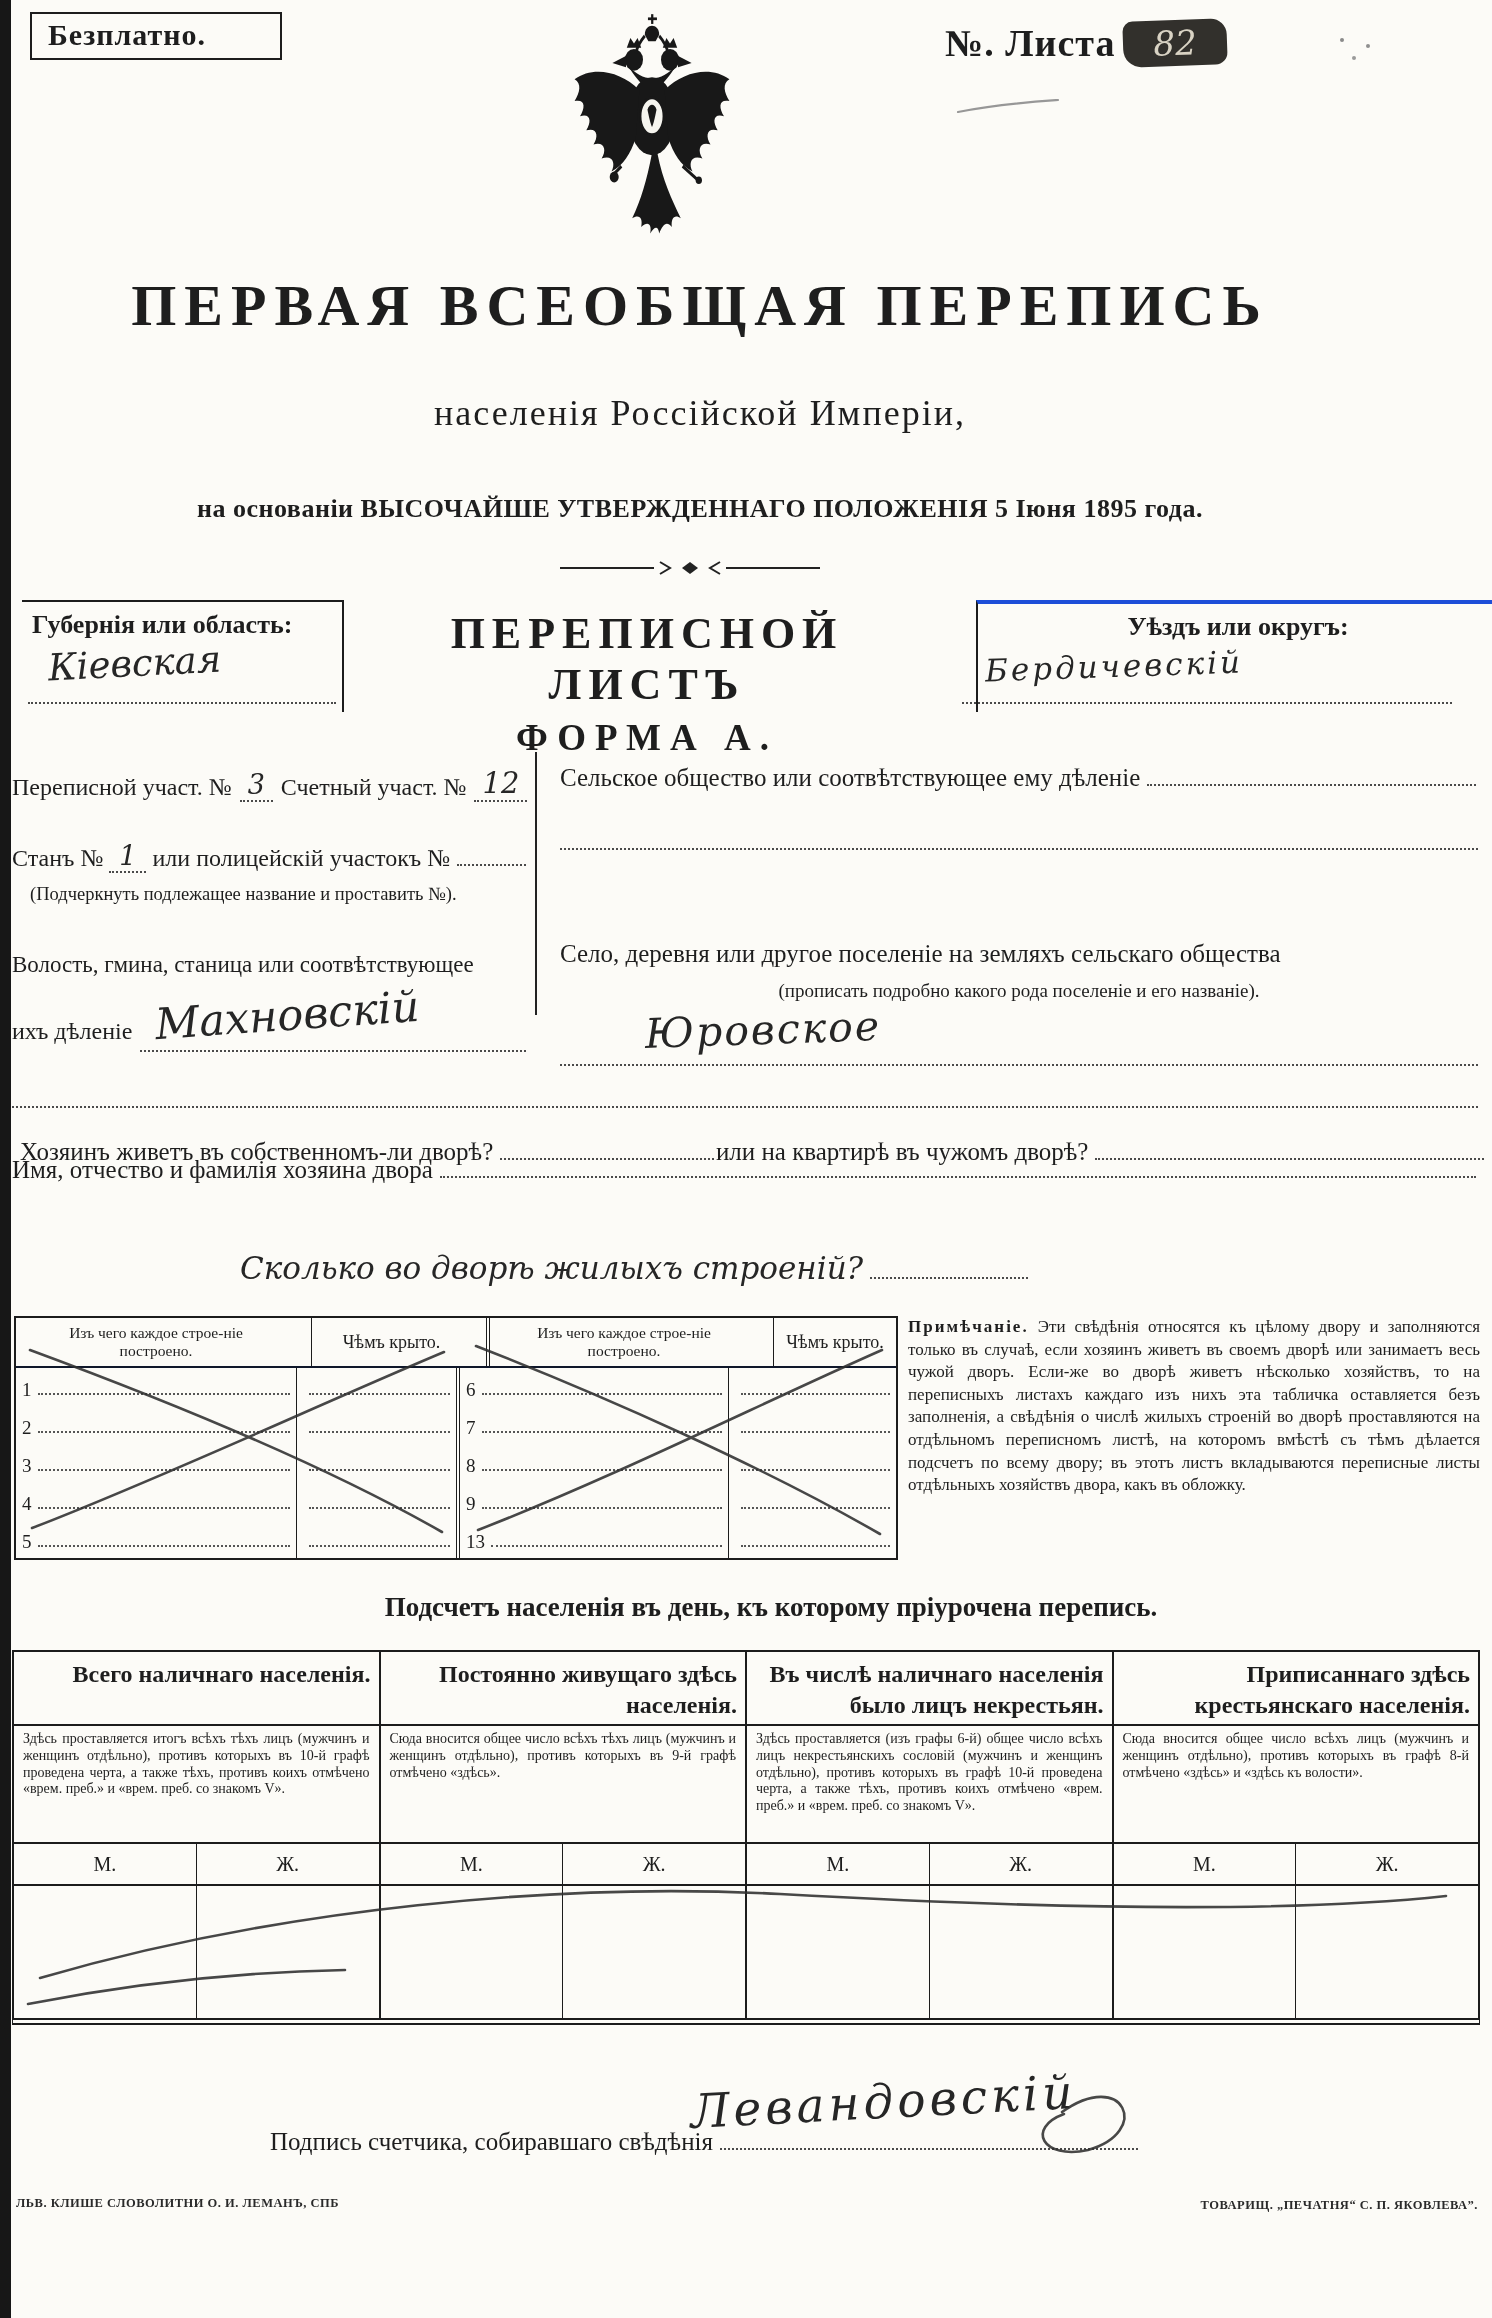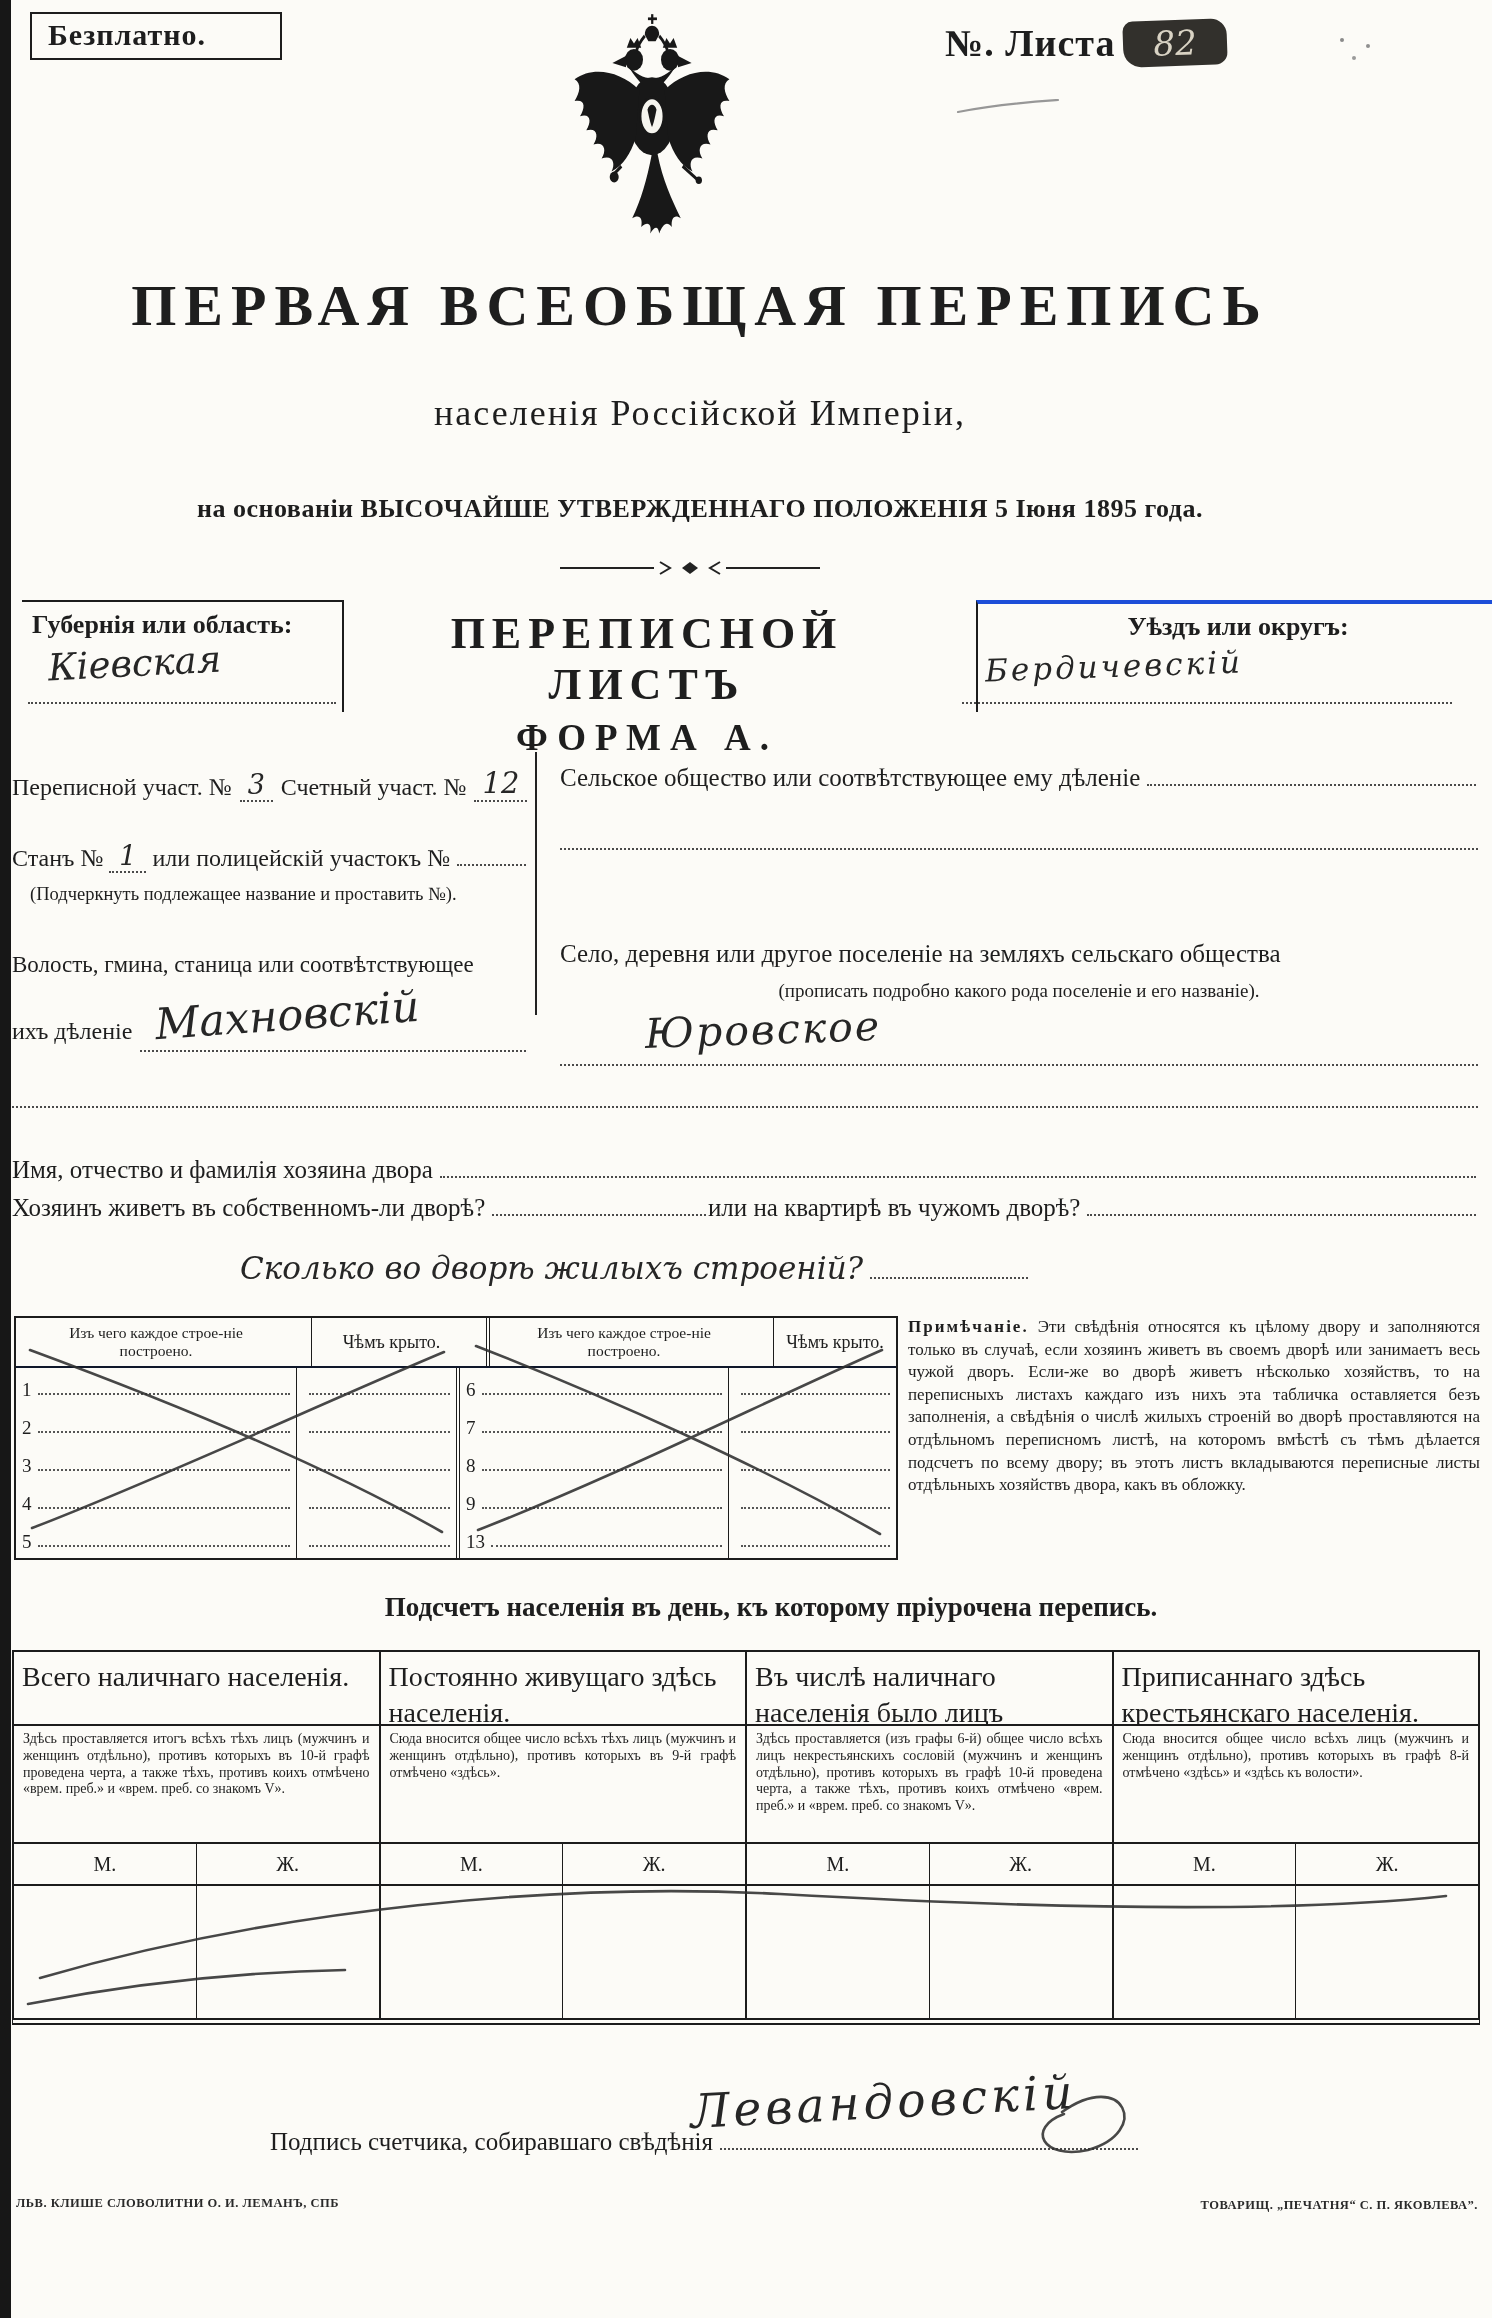--- a/index.html
+++ b/index.html
@@ -59,21 +59,21 @@
   .bc .dots{flex:1;border-bottom:2px dotted #555;margin:0 0 4px 6px;}
   .note{position:absolute;left:908px;top:1316px;width:572px;font-size:17px;line-height:1.33;text-align:justify;}
   .note b{letter-spacing:2px;}
 
   
   .pheading{top:1592px;font-size:27px;font-weight:bold;padding-left:35px;}
   .ptable{position:absolute;left:12px;top:1650px;width:1468px;box-sizing:border-box;
     border:2.5px solid #1c1c1c;border-bottom:7px double #1c1c1c;display:flex;}
   .cgroup{flex:1;border-right:2px solid #1c1c1c;display:flex;flex-direction:column;}
   .cgroup:last-child{border-right:none;}
-  .cg-title{height:74px;border-bottom:2px solid #1c1c1c;font-weight:normal;font-size:28px;text-align:left;
+  .cg-title{height:74px;border-bottom:2px solid #1c1c1c;font-weight:bold;font-size:24px;text-align:right;
     padding:7px 8px 0;line-height:1.3;box-sizing:border-box;overflow:hidden;}
   .cg-desc{height:118px;border-bottom:2px solid #1c1c1c;font-size:14px;line-height:1.2;text-align:justify;
     padding:5px 9px;box-sizing:border-box;overflow:hidden;}
   .cg-mj{height:40px;border-bottom:2px solid #1c1c1c;display:flex;}
   .cg-mj>div{flex:1;display:flex;align-items:center;justify-content:center;font-size:20px;}
   .cg-mj .m{border-right:1.5px solid #1c1c1c;}
   .cg-empty{height:132px;display:flex;}
   .cg-empty .m{flex:1;border-right:1.5px solid #1c1c1c;}
   .cg-empty .f{flex:1;}
 
@@ -197,21 +197,21 @@
   <div class="abs hw" style="left:645px;top:1006px;font-size:41px;letter-spacing:2px;transform:rotate(-2deg);">Юровское</div>
   <div class="dotline" style="left:560px;top:1064px;width:918px;"></div>
 
   <div class="dotline" style="left:12px;top:1106px;width:1466px;"></div>
 
   <div class="abs flexrow" style="left:12px;top:1154px;width:1466px;">
     <span class="lbl">Имя, отчество и фамилія хозяина двора</span>
     <span class="dotfill"></span>
   </div>
 
-  <div class="abs flexrow" style="left:12px;top:1192px;width:1466px;">
+  <div class="abs flexrow" style="left:12px;top:1136px;width:1466px;padding-left:8px;">
     <span class="lbl">Хозяинъ живетъ въ собственномъ-ли дворѣ?</span>
     <span class="dotfill" style="flex:0.55;"></span>
     <span class="lbl">или на квартирѣ въ чужомъ дворѣ?</span>
     <span class="dotfill"></span>
   </div>
 
   <div class="abs flexrow" style="left:240px;top:1250px;width:790px;">
     <span class="hw" style="font-size:31px;white-space:nowrap;">Сколько во дворѣ жилыхъ строеній?</span>
     <span class="dotfill"></span>
   </div>

